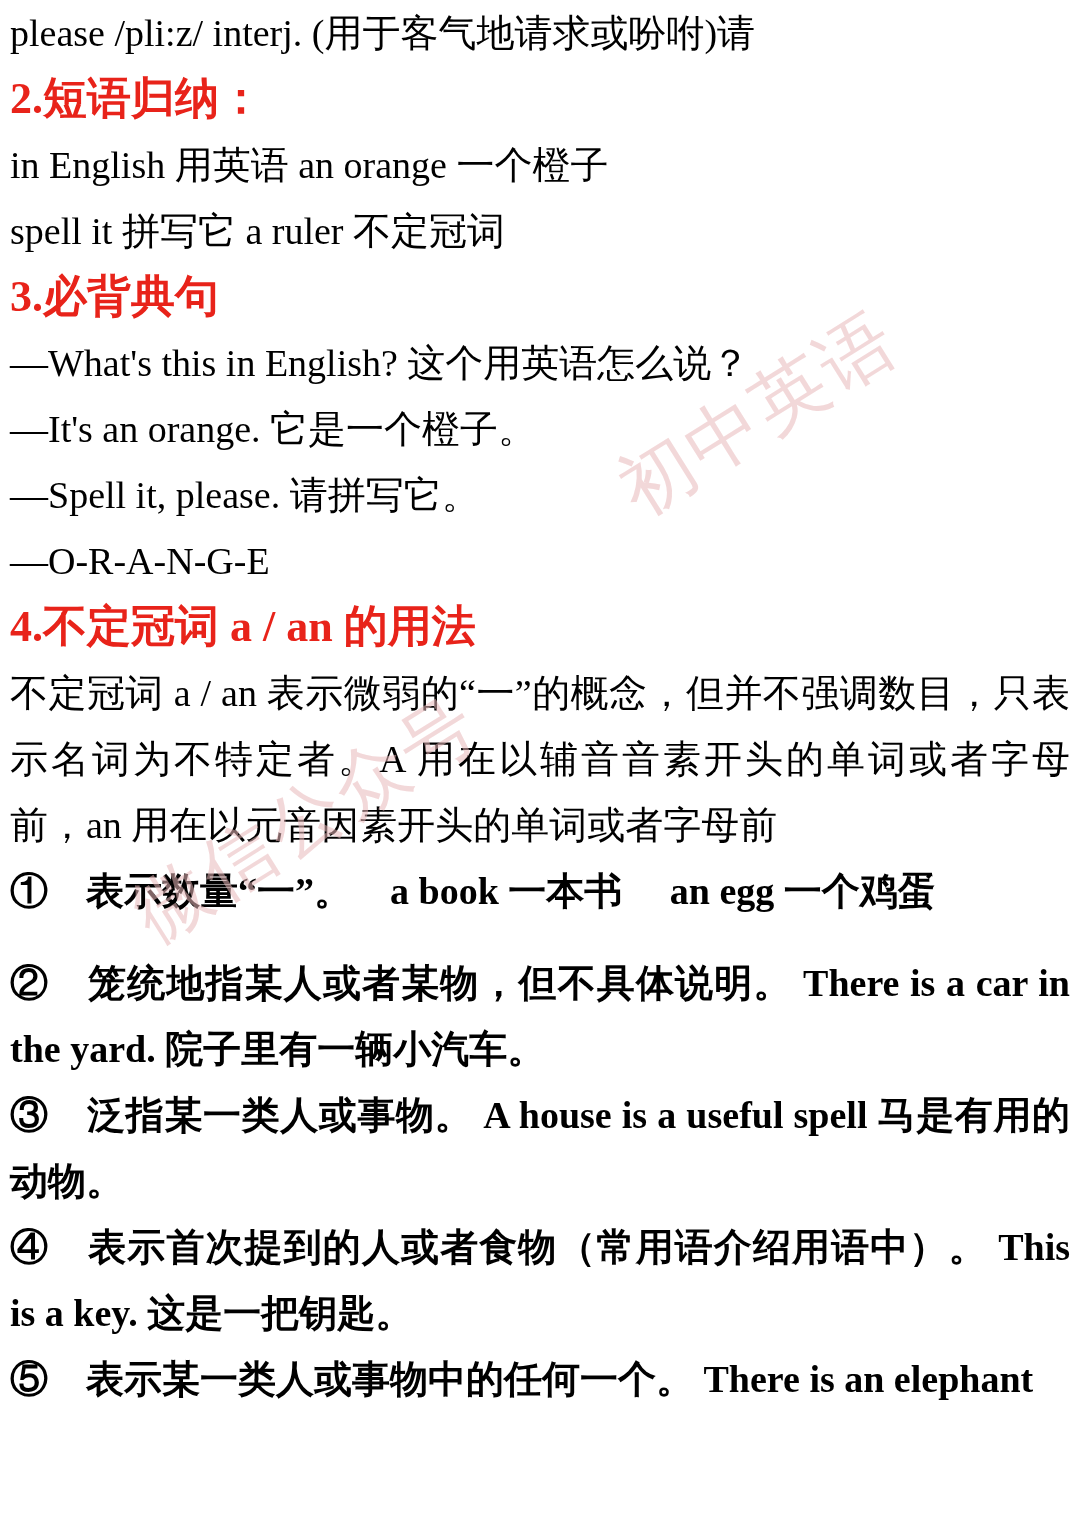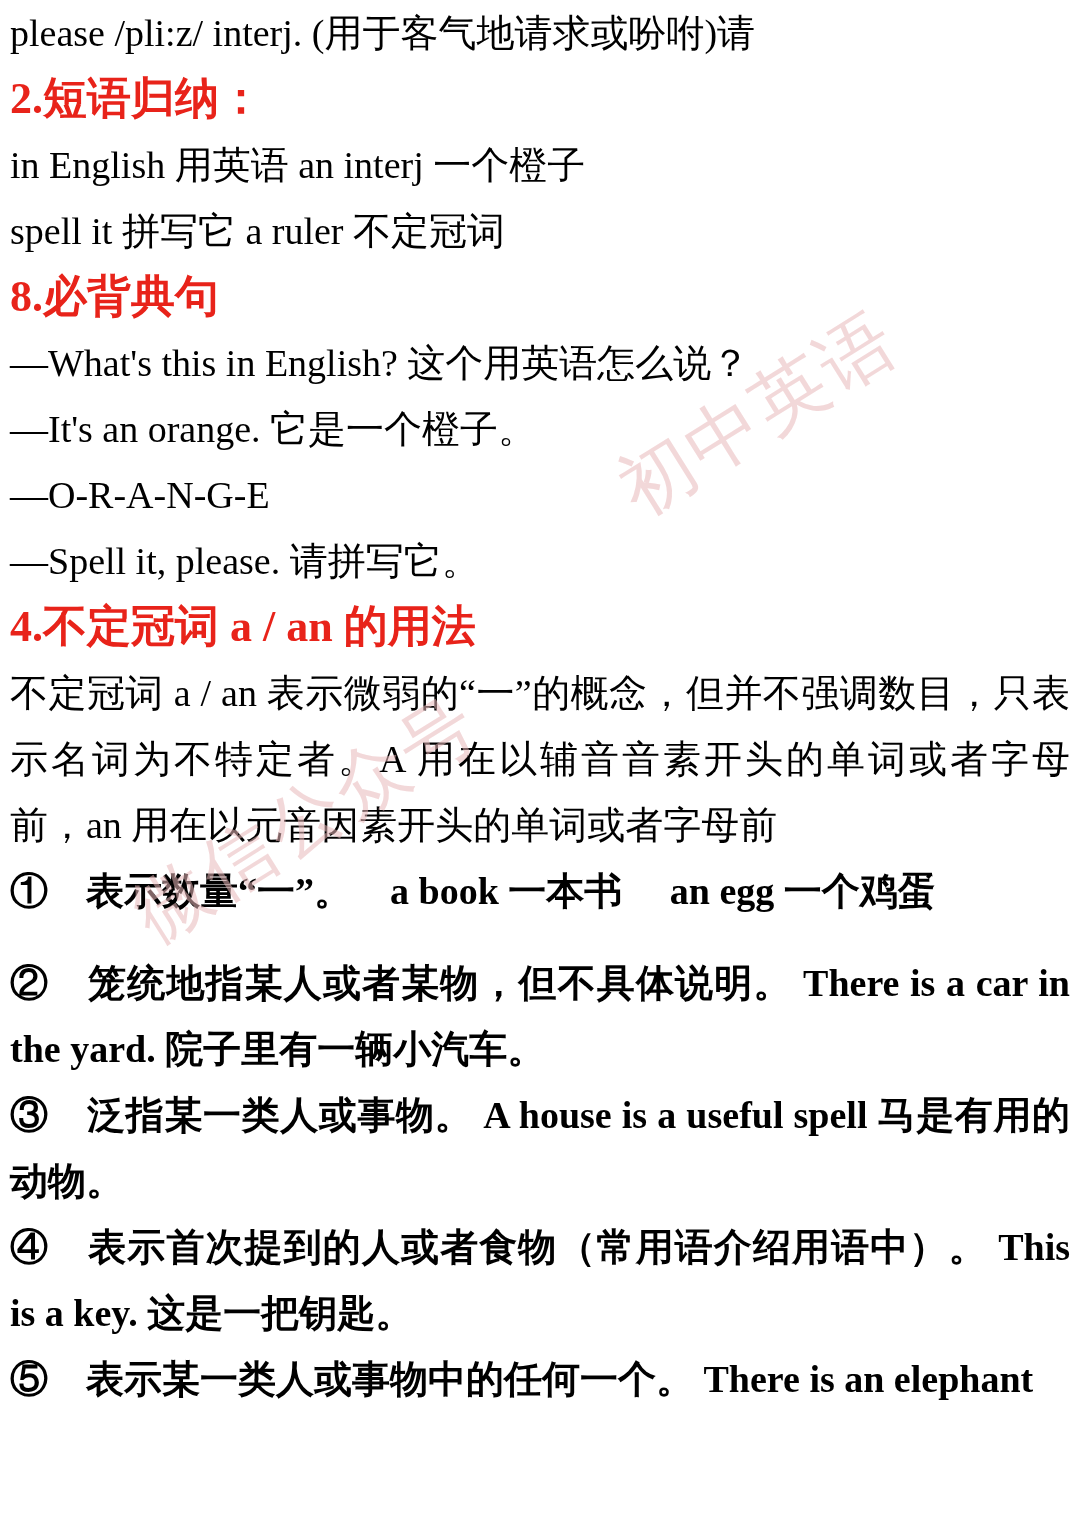--- a/index.html
+++ b/index.html
@@ -75,29 +75,29 @@
 
 <div class="page">
 
   <div class="watermark wm1">初中英语</div>
   <div class="watermark wm2">微信公众号</div>
 
   <div class="line">please    /pli:z/ interj. (用于客气地请求或吩咐)请</div>
 
   <div class="head">2.短语归纳：</div>
 
-  <div class="line">in English  用英语    an interj    一个橙子</div>
+  <div class="line">in English  用英语    an orange    一个橙子</div>
   <div class="line">spell it  拼写它     a ruler    不定冠词</div>
 
-  <div class="head">8.必背典句</div>
+  <div class="head">3.必背典句</div>
 
   <div class="line">—What's this in English?     这个用英语怎么说？</div>
   <div class="line">—It's an orange.                 它是一个橙子。</div>
+  <div class="line">—Spell it, please.                 请拼写它。</div>
   <div class="line">—O-R-A-N-G-E</div>
-  <div class="line">—Spell it, please.                 请拼写它。</div>
 
   <div class="head">4.不定冠词 a / an  的用法</div>
 
   <div class="para">不定冠词 a / an 表示微弱的“一”的概念，但并不强调数目，只表示名词为不特定者。A 用在以辅音音素开头的单词或者字母前，an 用在以元音因素开头的单词或者字母前</div>
 
   <div class="item">①　表示数量“一”。　a book 一本书　 an egg 一个鸡蛋</div>
   <div class="gap"></div>
   <div class="item">②　笼统地指某人或者某物，但不具体说明。 There is a car in the yard. 院子里有一辆小汽车。</div>
   <div class="item">③　泛指某一类人或事物。  A house is a useful spell  马是有用的动物。</div>
   <div class="item">④　表示首次提到的人或者食物（常用语介绍用语中）。  This is a key. 这是一把钥匙。</div>

